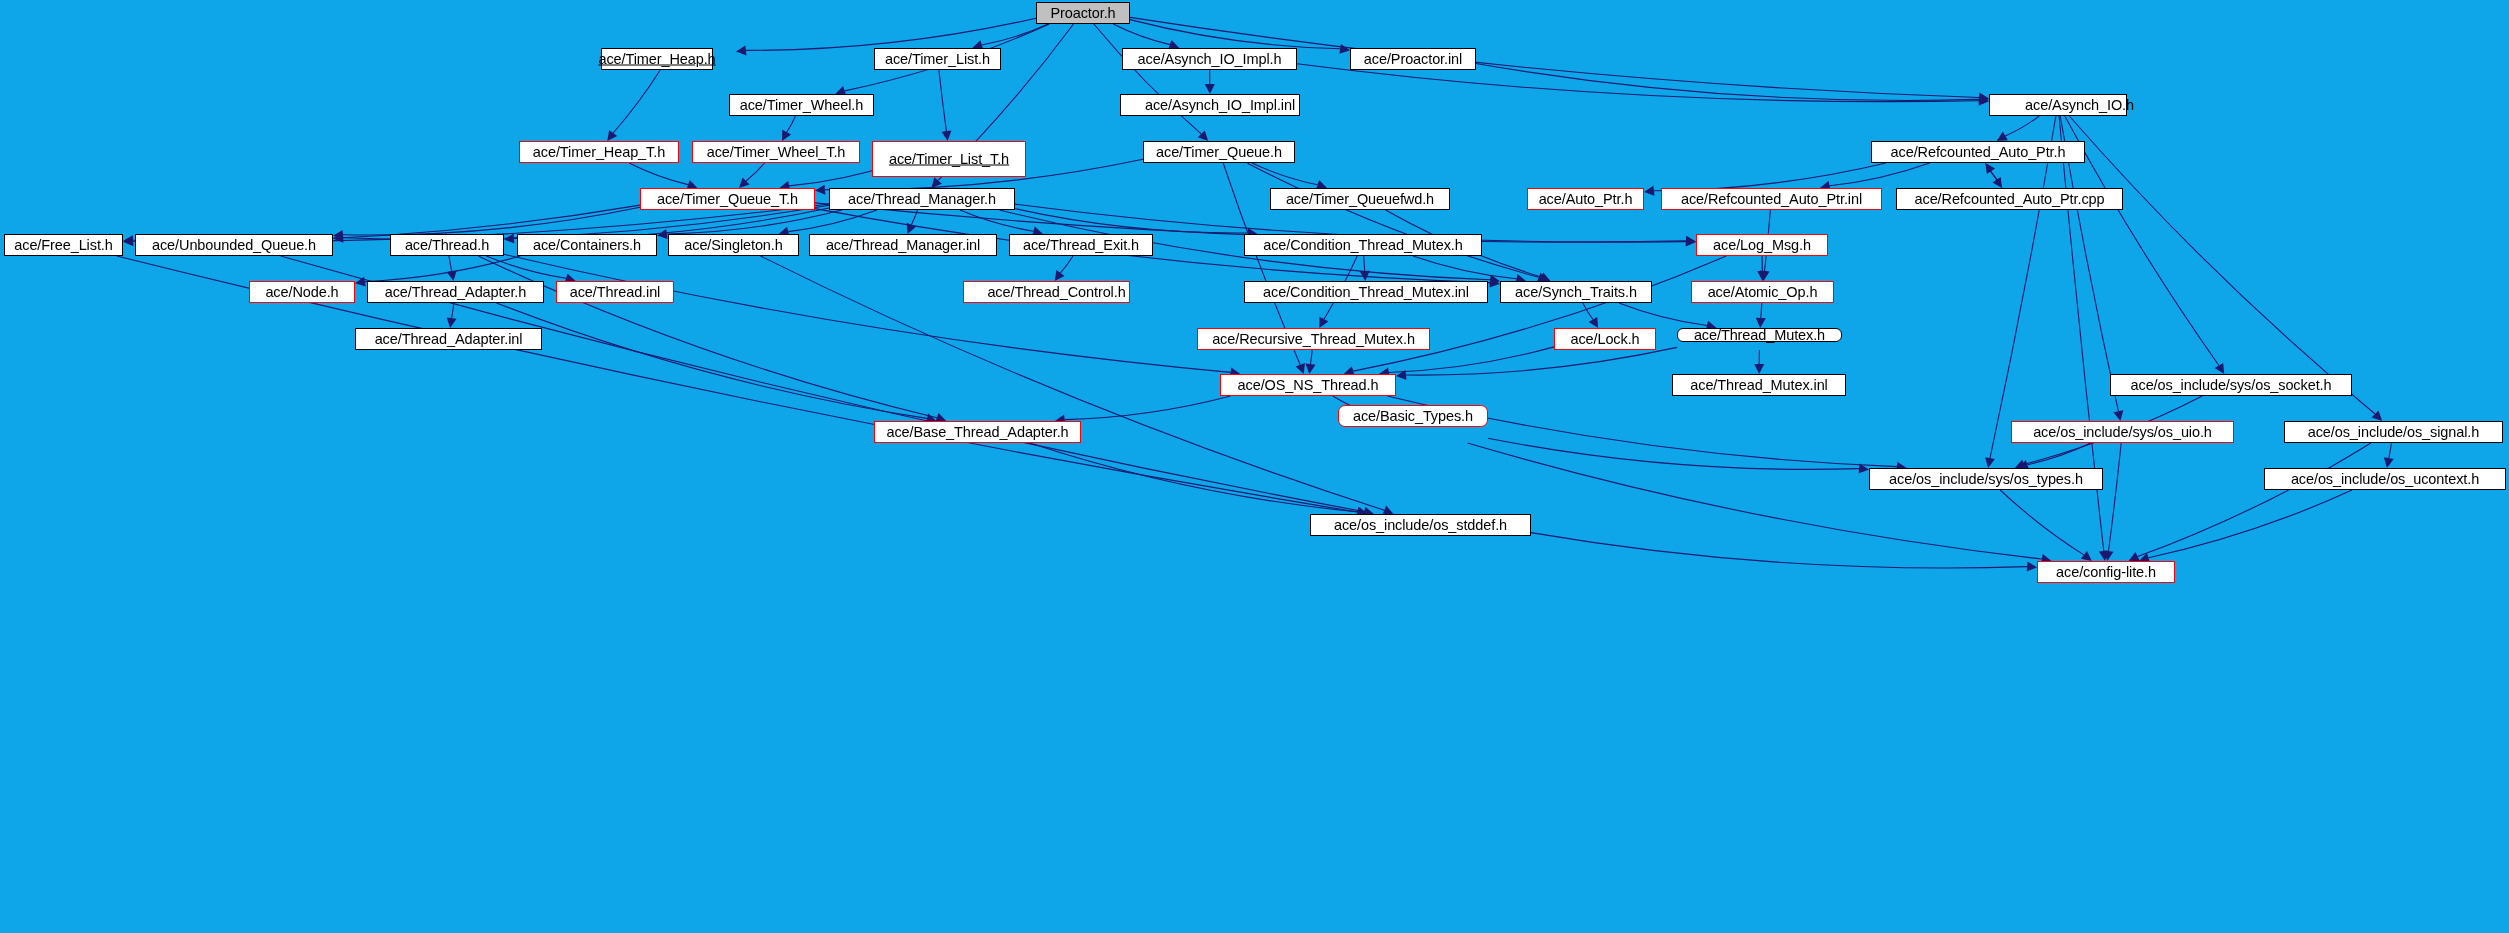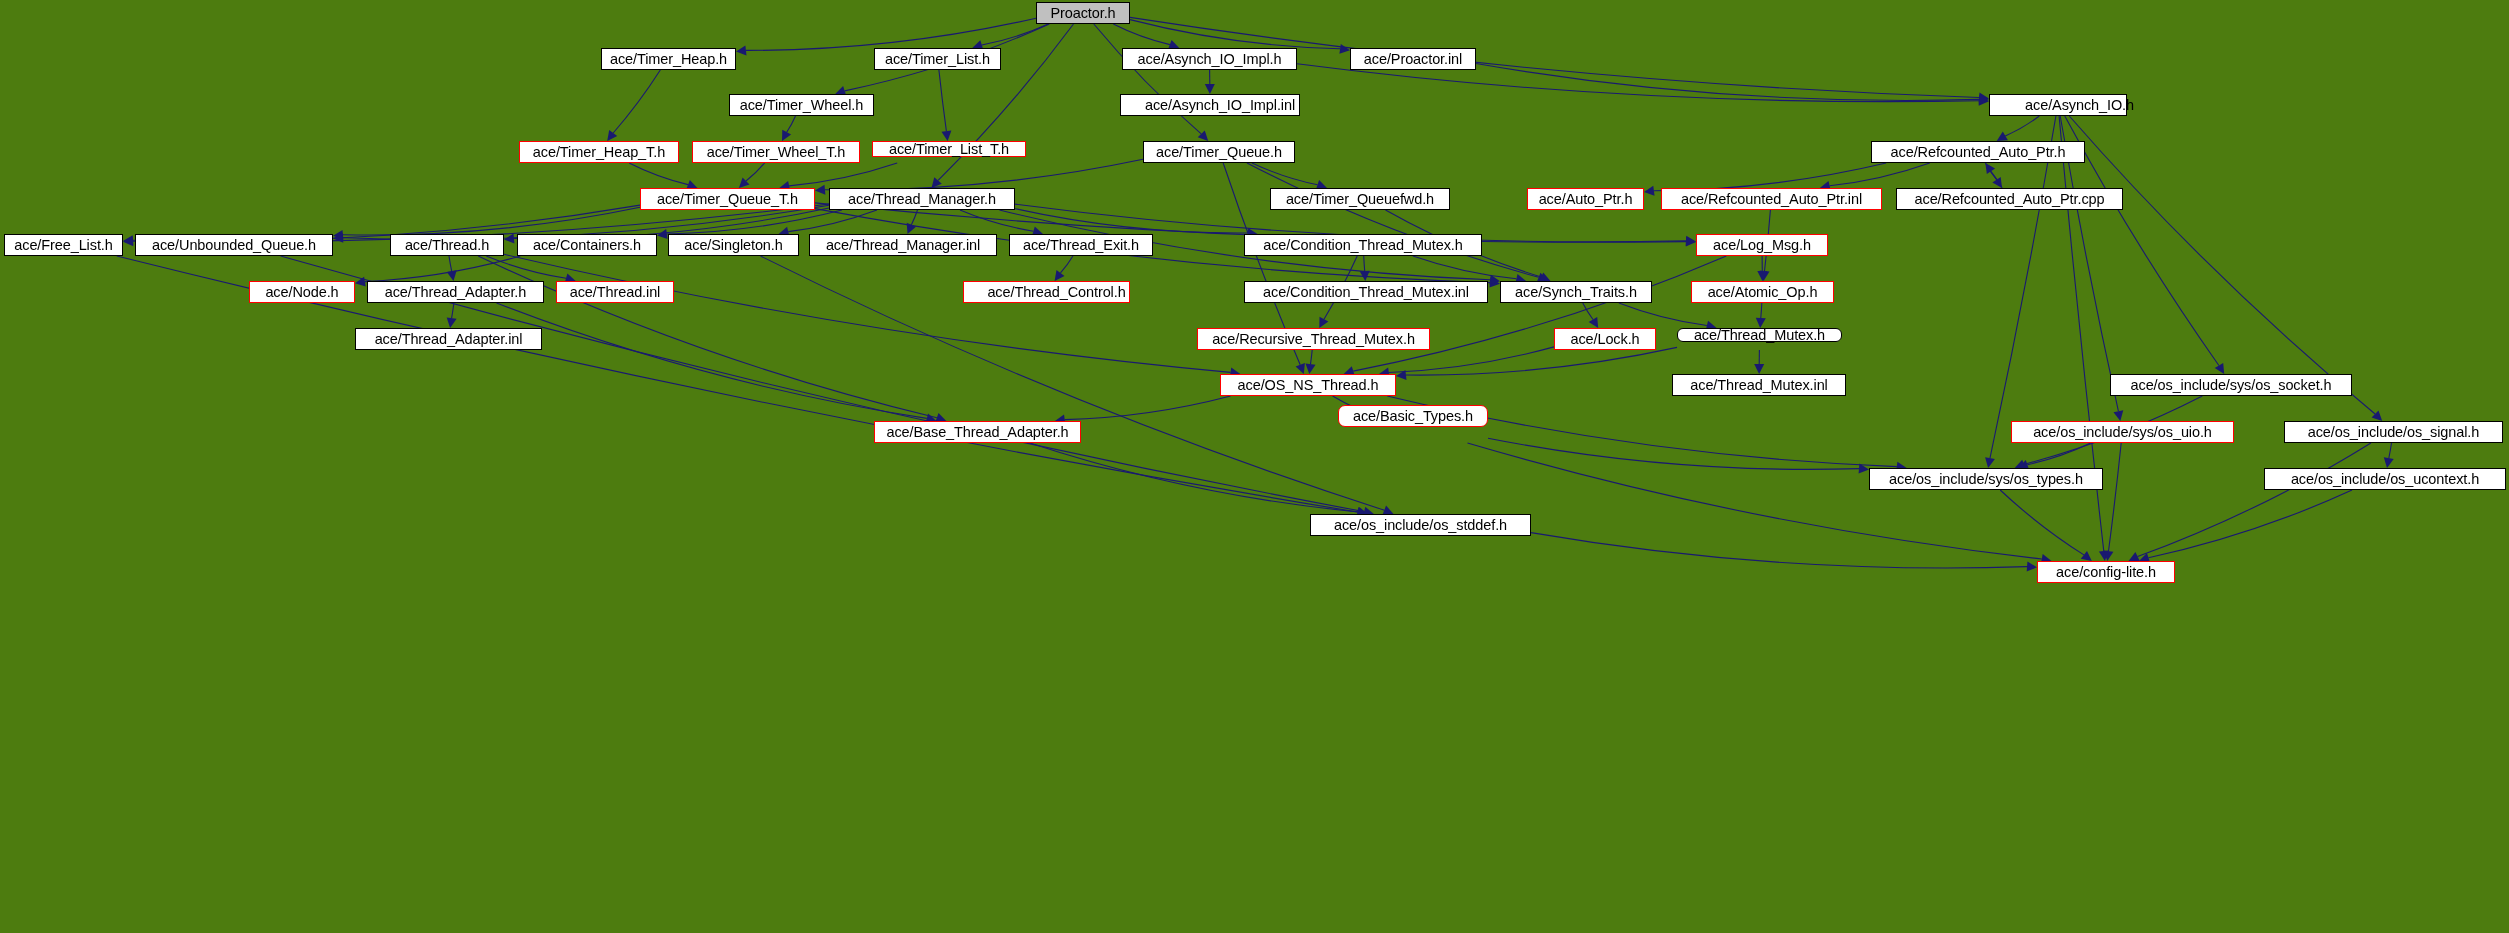--- a/index.html
+++ b/index.html
@@ -4,21 +4,21 @@
 <style>
   html, body {
     margin: 0;
     padding: 0;
     background: #ffffff;
   }
   #graph {
     position: relative;
     width: 2509px;
     height: 933px;
-    background: #4d7c0f;
+    background: #0ea5e9;
     font-family: "Liberation Sans", sans-serif;
     overflow: hidden;
     text-align: center;
   }
   #edges {
     position: absolute;
     left: 0;
     top: 0;
     width: 2509px;
     height: 933px;
@@ -221,21 +221,21 @@
       <path d="M 1385.5 210.0 Q 1459.8 251.9 1541.3 277.0" fill="none" stroke="#191970" stroke-width="1.1"></path>
       <polygon points="1550.5,281.0 1539.3,281.6 1543.2,272.5" fill="#191970"></polygon>
       <path d="M 760.5 256.0 Q 1062.8 406.5 1384.3 510.2" fill="none" stroke="#191970" stroke-width="1.1"></path>
       <polygon points="1393.5,514.0 1382.4,514.9 1386.1,505.6" fill="#191970"></polygon>
       <path d="M 1554.0 346.9 Q 1472.9 369.2 1388.9 372.5" fill="none" stroke="#191970" stroke-width="1.1"></path>
       <polygon points="1379.0,374.0 1388.1,367.5 1389.7,377.4" fill="#191970"></polygon>
     </svg>
 <div class="node root" style="left: 1036px; top: 2px; width: 94px; height: 22px;">
       <span>Proactor.h</span>
     </div>
-    <div class="node" style="left: 601px; top: 48px; width: 135px; height: 22px;">
+    <div class="node" style="left: 601px; top: 48px; width: 112px; height: 22px; text-decoration: underline;">
       <span>ace/Timer_Heap.h</span>
     </div>
     <div class="node" style="left: 874px; top: 48px; width: 127px; height: 22px;">
       <span>ace/Timer_List.h</span>
     </div>
     <div class="node" style="left: 1122px; top: 48px; width: 175px; height: 22px;">
       <span>ace/Asynch_IO_Impl.h</span>
     </div>
     <div class="node" style="left: 1350px; top: 48px; width: 126px; height: 22px;">
       <span>ace/Proactor.inl</span>
@@ -251,21 +251,21 @@
     </div>
     <div class="node" style="left: 1871px; top: 141px; width: 214px; height: 22px;">
       <span>ace/Refcounted_Auto_Ptr.h</span>
     </div>
     <div class="node red" style="left: 519px; top: 141px; width: 160px; height: 22px;">
       <span>ace/Timer_Heap_T.h</span>
     </div>
     <div class="node red" style="left: 692px; top: 141px; width: 168px; height: 22px;">
       <span>ace/Timer_Wheel_T.h</span>
     </div>
-    <div class="node red" style="left: 872px; top: 141px; width: 154px; height: 16px;">
+    <div class="node red" style="left: 872px; top: 141px; width: 154px; height: 36px; text-decoration: underline;">
       <span>ace/Timer_List_T.h</span>
     </div>
     <div class="node" style="left: 1143px; top: 141px; width: 152px; height: 22px;">
       <span>ace/Timer_Queue.h</span>
     </div>
     <div class="node red" style="left: 1527px; top: 188px; width: 117px; height: 22px;">
       <span>ace/Auto_Ptr.h</span>
     </div>
     <div class="node red" style="left: 1661px; top: 188px; width: 221px; height: 22px;">
       <span>ace/Refcounted_Auto_Ptr.inl</span>

